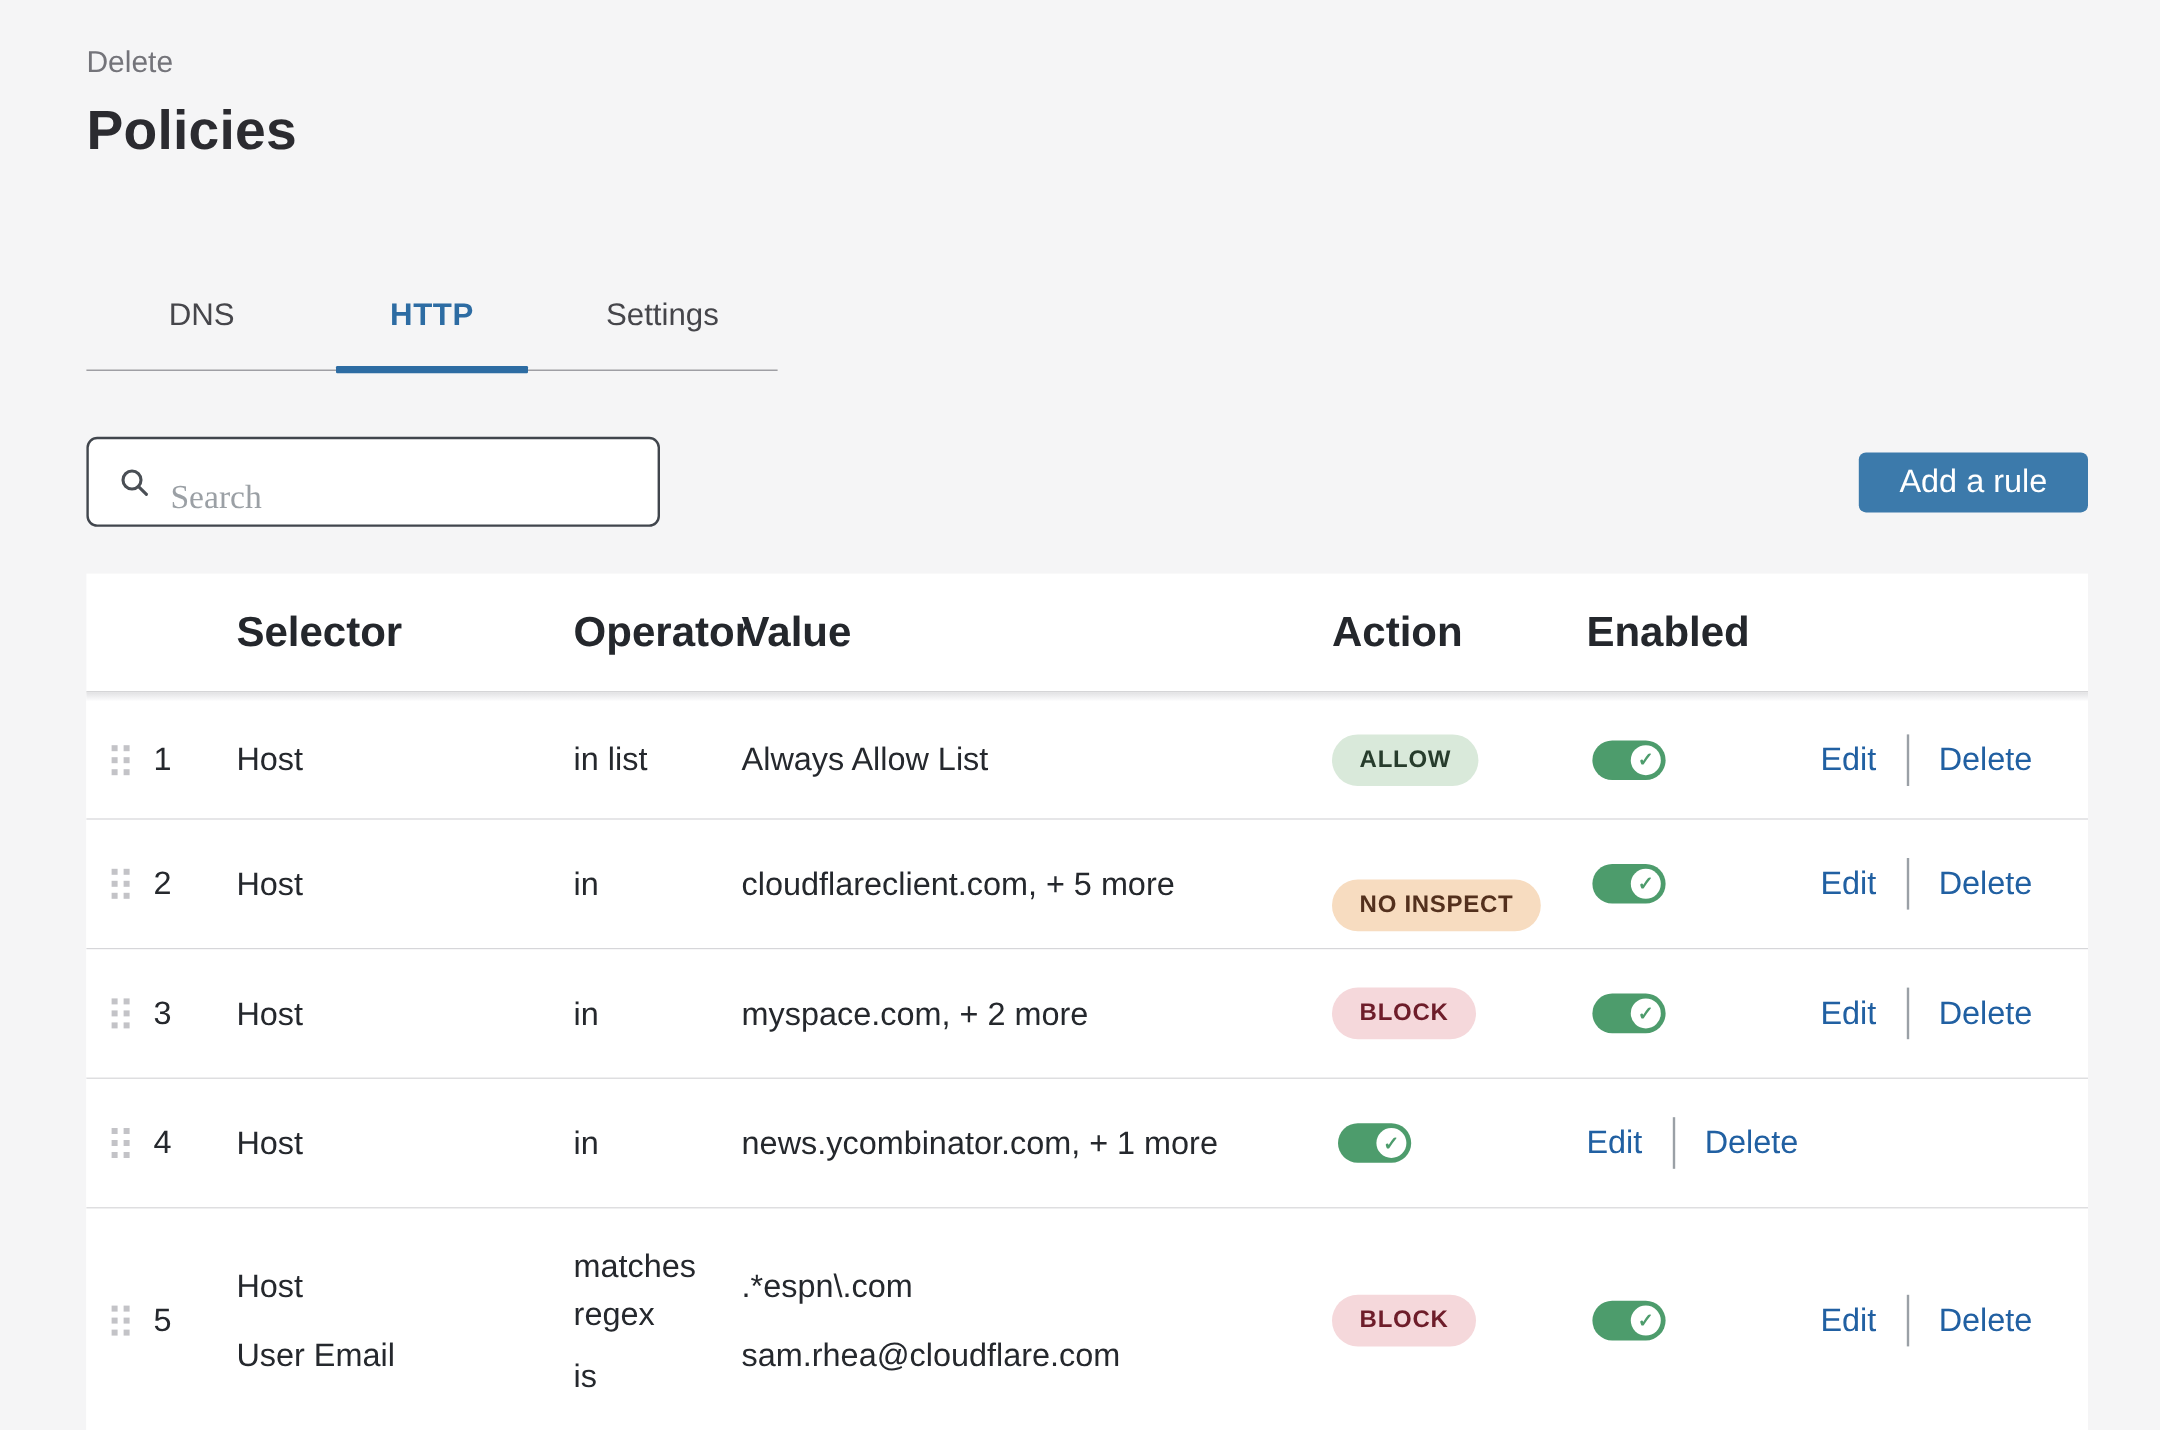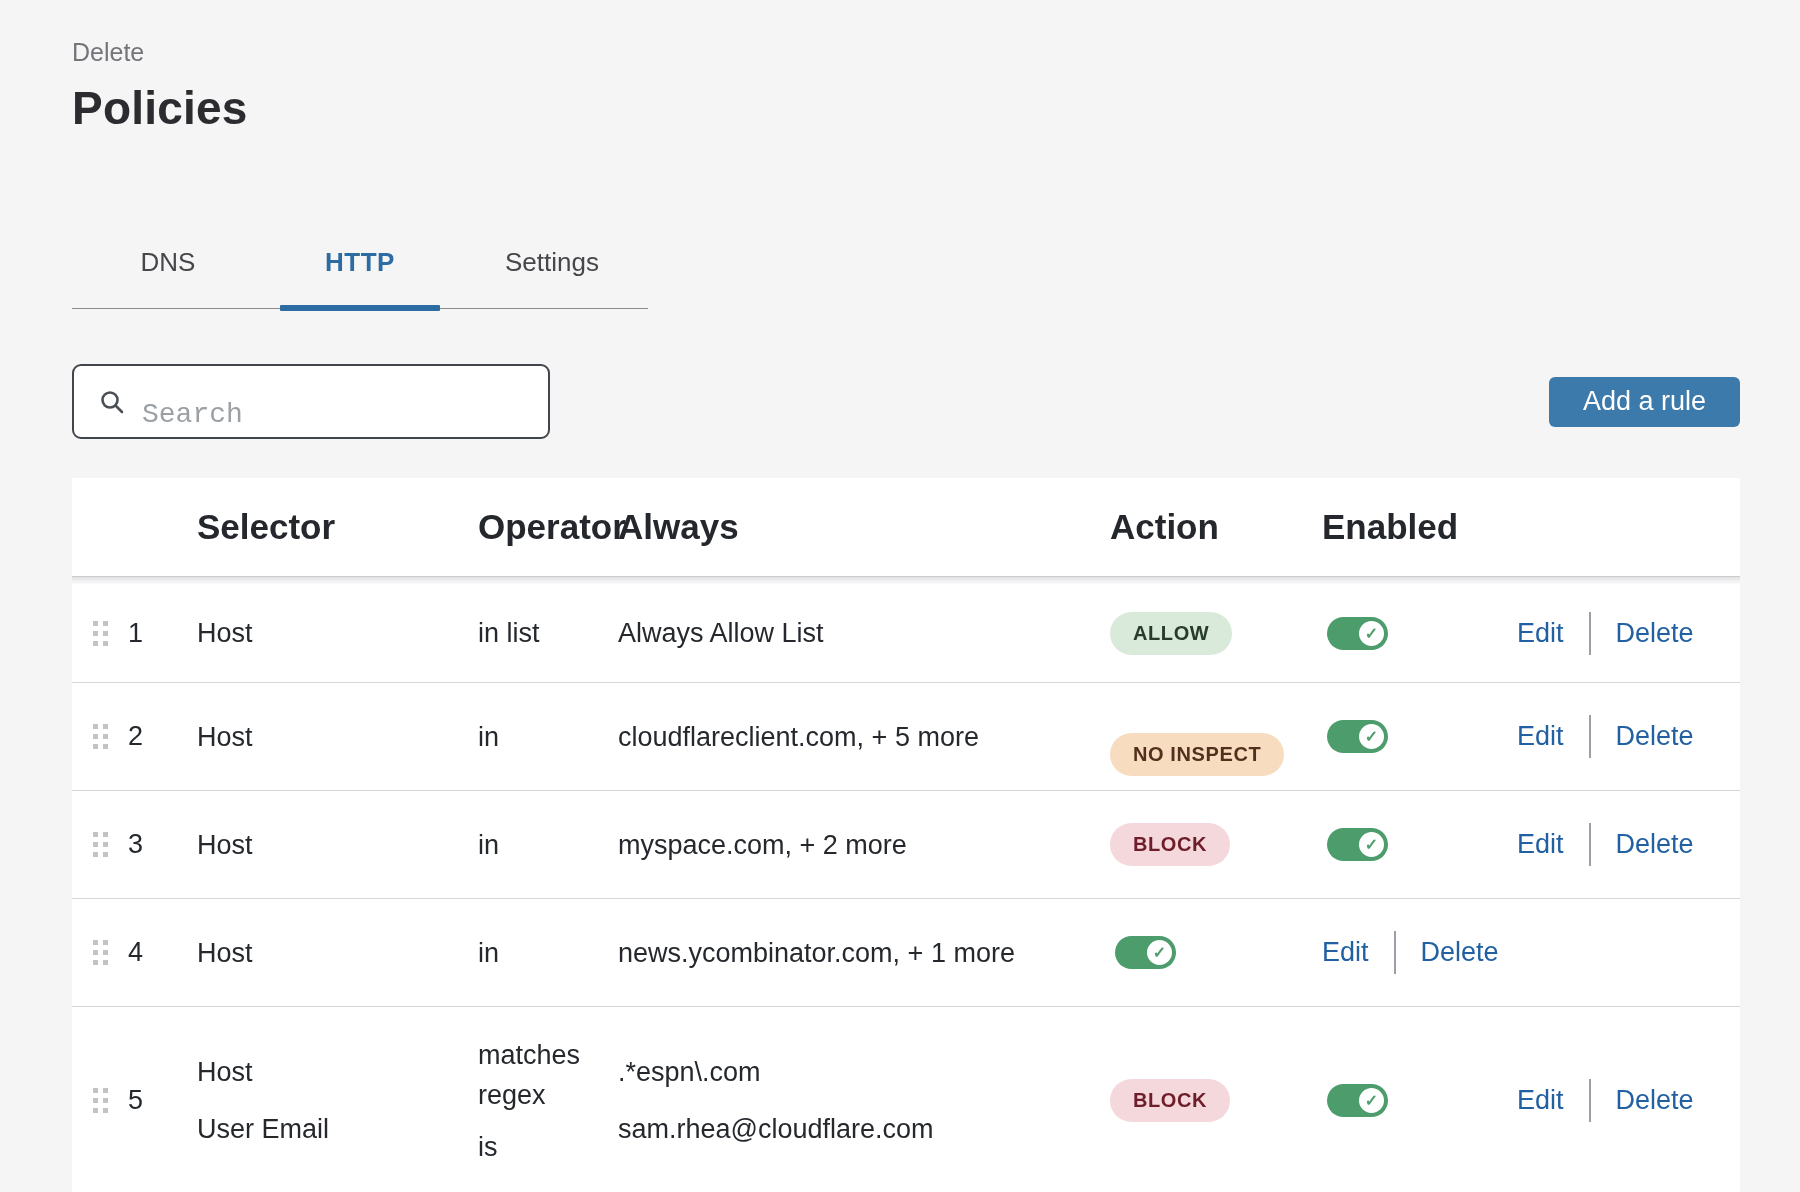--- a/index.html
+++ b/index.html
@@ -30,21 +30,21 @@
   
   .toolbar { margin-top:55px; display:flex; align-items:center; }
   .search-box {
     width:478px; height:75px; background:#fff;
     border:2px solid #41464d; border-radius:9px;
     display:flex; align-items:center; padding:0 20px 0 25px;
   }
   .search-box svg { flex:0 0 auto; }
   .search-box input {
     border:none; outline:none; background:transparent;
-    font-family:Liberation Mono, monospace; font-size:28px; color:#25282d;
+    font-family:Liberation Serif, serif; font-size:28px; color:#25282d;
     margin-left:17px; width:100%;margin-top:26px;
   }
   .search-box input::placeholder { color:#9ba0a5; }
   .add-rule-btn {
     margin-left:auto; height:50px; padding:0 34px;
     background:var(--accent-blue-btn,#3c7aab); color:#fff;
     border:none; border-radius:6px; font-family:inherit;
     font-size:27px; font-weight:500; cursor:pointer;
   }
 
@@ -123,21 +123,21 @@
     </div>
     <button class="add-rule-btn">Add a rule</button>
   </div>
 
   <div class="table">
     <div class="grid thead">
       <div></div>
         <div></div>
       <div class="th">Selector</div>
       <div class="th">Operator</div>
-      <div class="th">Always</div>
+      <div class="th">Value</div>
       <div class="th">Action</div>
       <div class="th">Enabled</div>
       <div></div>
     </div>
     <div class="head-shadow"></div>
     <div id="table-body">
   <div class="grid row">
     <div class="drag-handle">
       <i></i>
             <i></i>

